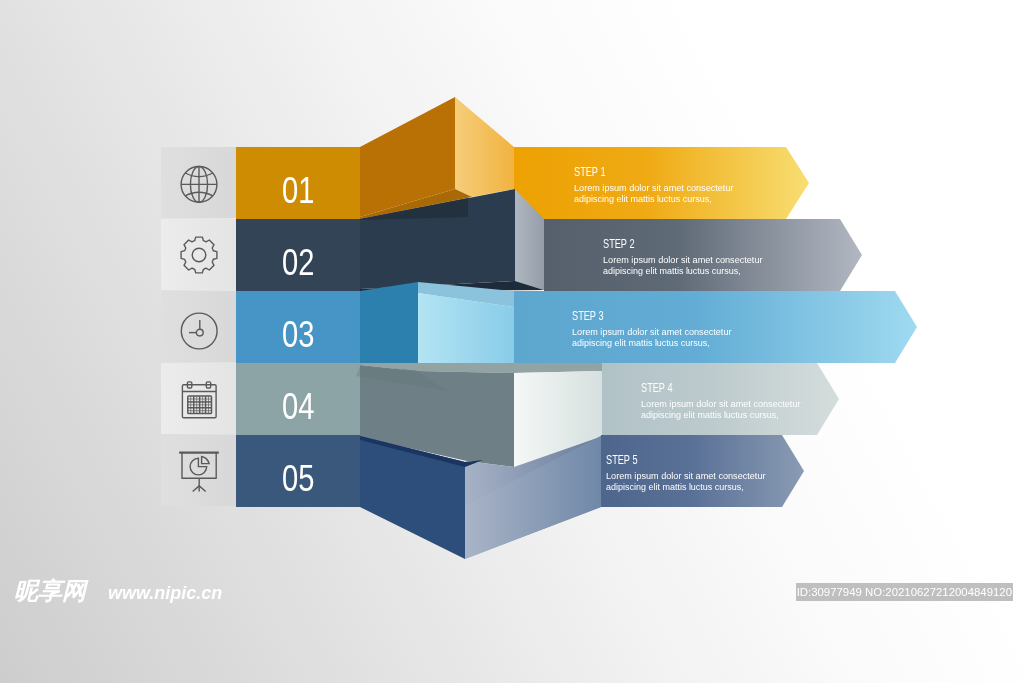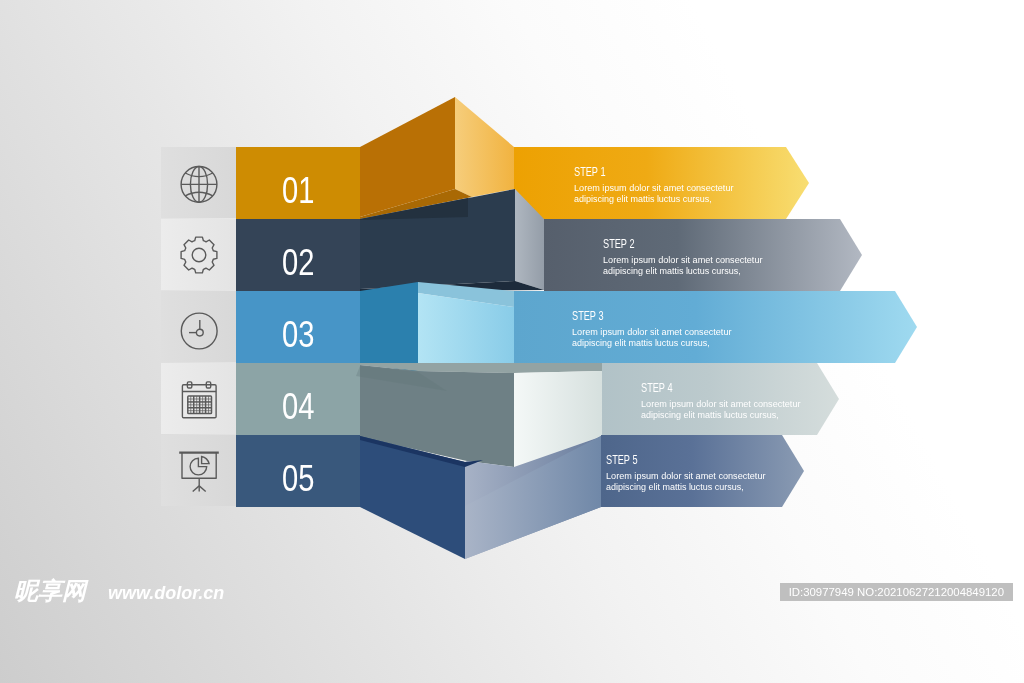--- a/index.html
+++ b/index.html
@@ -9,21 +9,21 @@
   #bg{position:absolute;left:0;top:0;width:1024px;height:683px;
       background:linear-gradient(62deg,#cdcdcd 0%,#e4e4e4 30%,#f2f2f2 48%,#fbfbfb 63%,#ffffff 76%,#ffffff 100%);}
   svg.art{position:absolute;left:0;top:0;width:1024px;height:683px;font-family:"Liberation Sans",sans-serif;}
   .steptitle{font-family:"Liberation Sans",sans-serif;font-size:13px;fill:#ffffff;}
   .stepbody{font-family:"Liberation Sans",sans-serif;font-size:9.5px;fill:#ffffff;}
   .num{font-family:"Liberation Sans",sans-serif;font-size:37px;fill:#ffffff;}
   .wm{position:absolute;left:14px;bottom:9px;display:flex;align-items:baseline;gap:22px;}
   .wm-logo{font-size:24px;line-height:1;color:#fff;font-weight:bold;font-style:italic;letter-spacing:0px;}
   .wm-site{font-size:18px;line-height:1;color:#fff;font-weight:bold;font-style:italic;}
   .idbadge{position:absolute;right:11px;bottom:11px;background:#bfbfbf;color:#fff;
-           font-size:11.4px;line-height:18px;height:18px;padding:0 9px;white-space:nowrap;}
+           font-size:11.4px;line-height:18px;height:18px;padding:0 1px;white-space:nowrap;}
 </style>
 </head>
 <body>
 
 <div id="stage">
   <div id="bg"></div>
 
   <svg class="art" font-family="Liberation Sans, sans-serif" viewBox="0 0 1024 683">
     <defs>
 
@@ -223,16 +223,16 @@
         <path d="M 2.4 -10.2 A 10 10 0 0 1 9.9 -3.1 L 2.4 -3.1 Z"></path>
         <line x1="0" y1="11.6" x2="0" y2="24.8"></line>
         <line x1="0" y1="19.2" x2="-6.5" y2="24.8"></line>
         <line x1="0" y1="19.2" x2="6.5" y2="24.8"></line>
       </g>
     </g>
   </svg>
 
   <div class="wm">
     <span class="wm-logo">昵享网</span>
-    <span class="wm-site">www.dolor.cn</span>
+    <span class="wm-site">www.nipic.cn</span>
   </div>
   <div class="idbadge">ID:30977949 NO:20210627212004849120</div>
 </div>
 
 </body></html>

